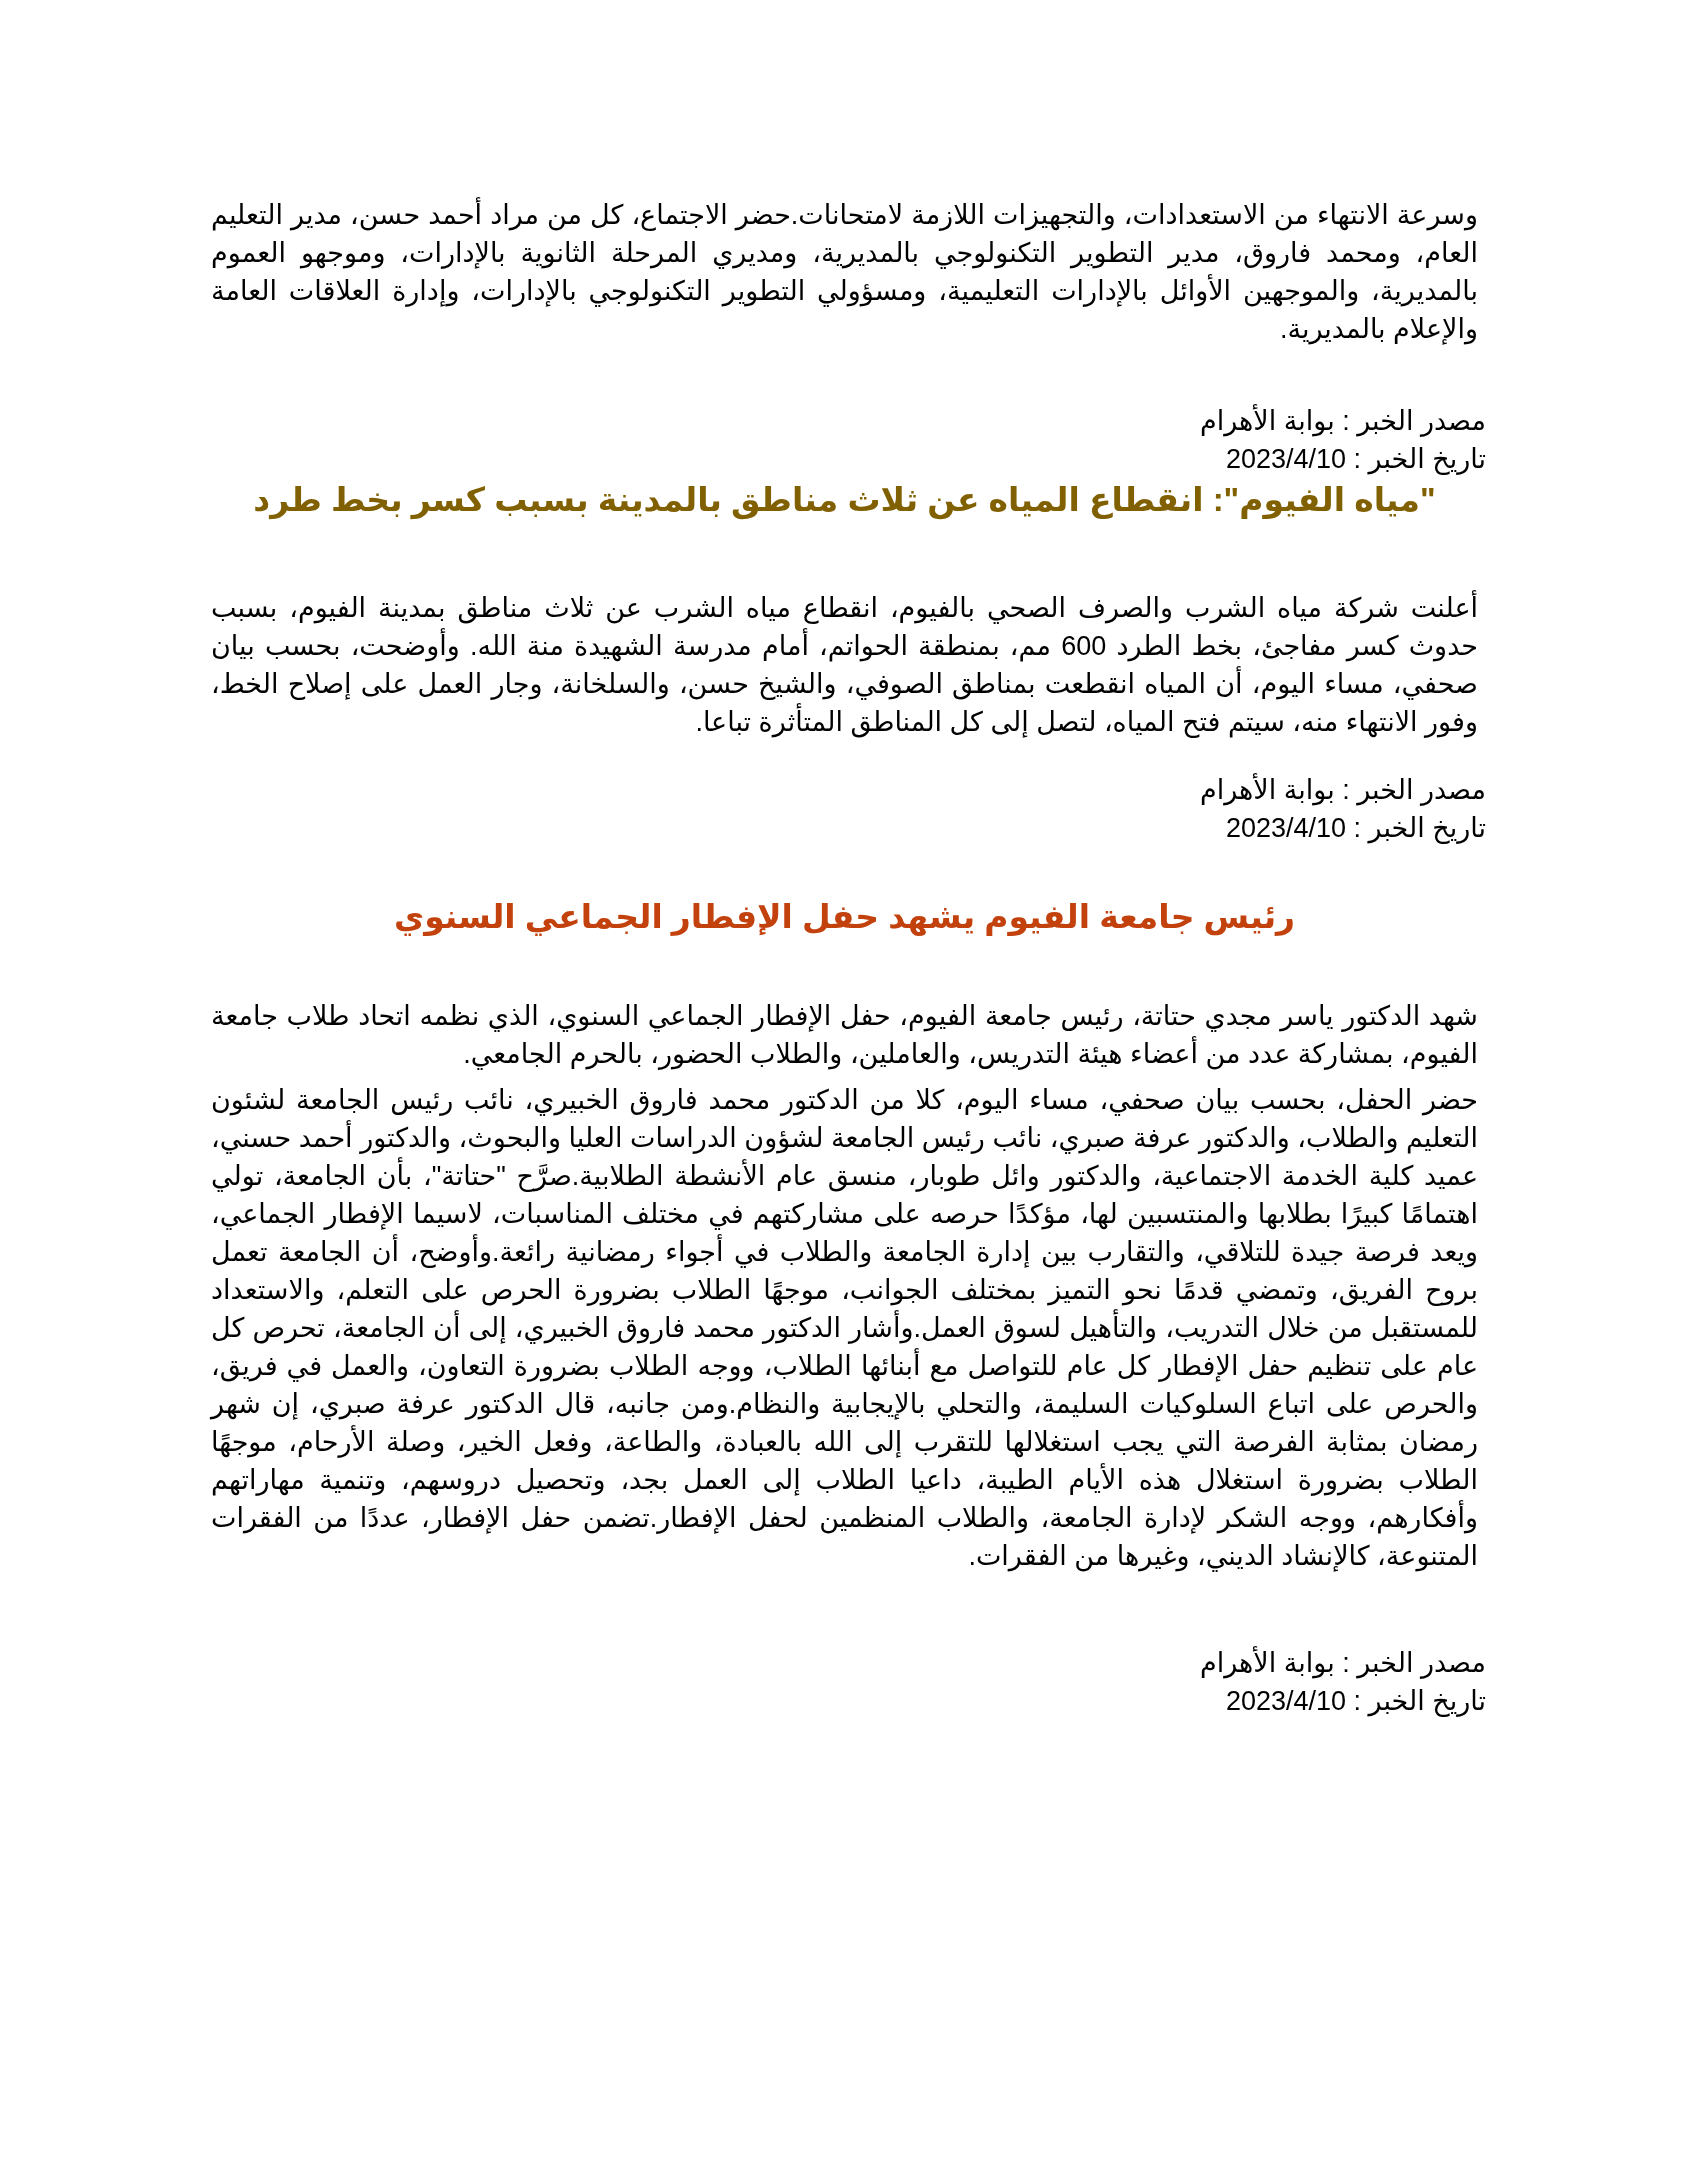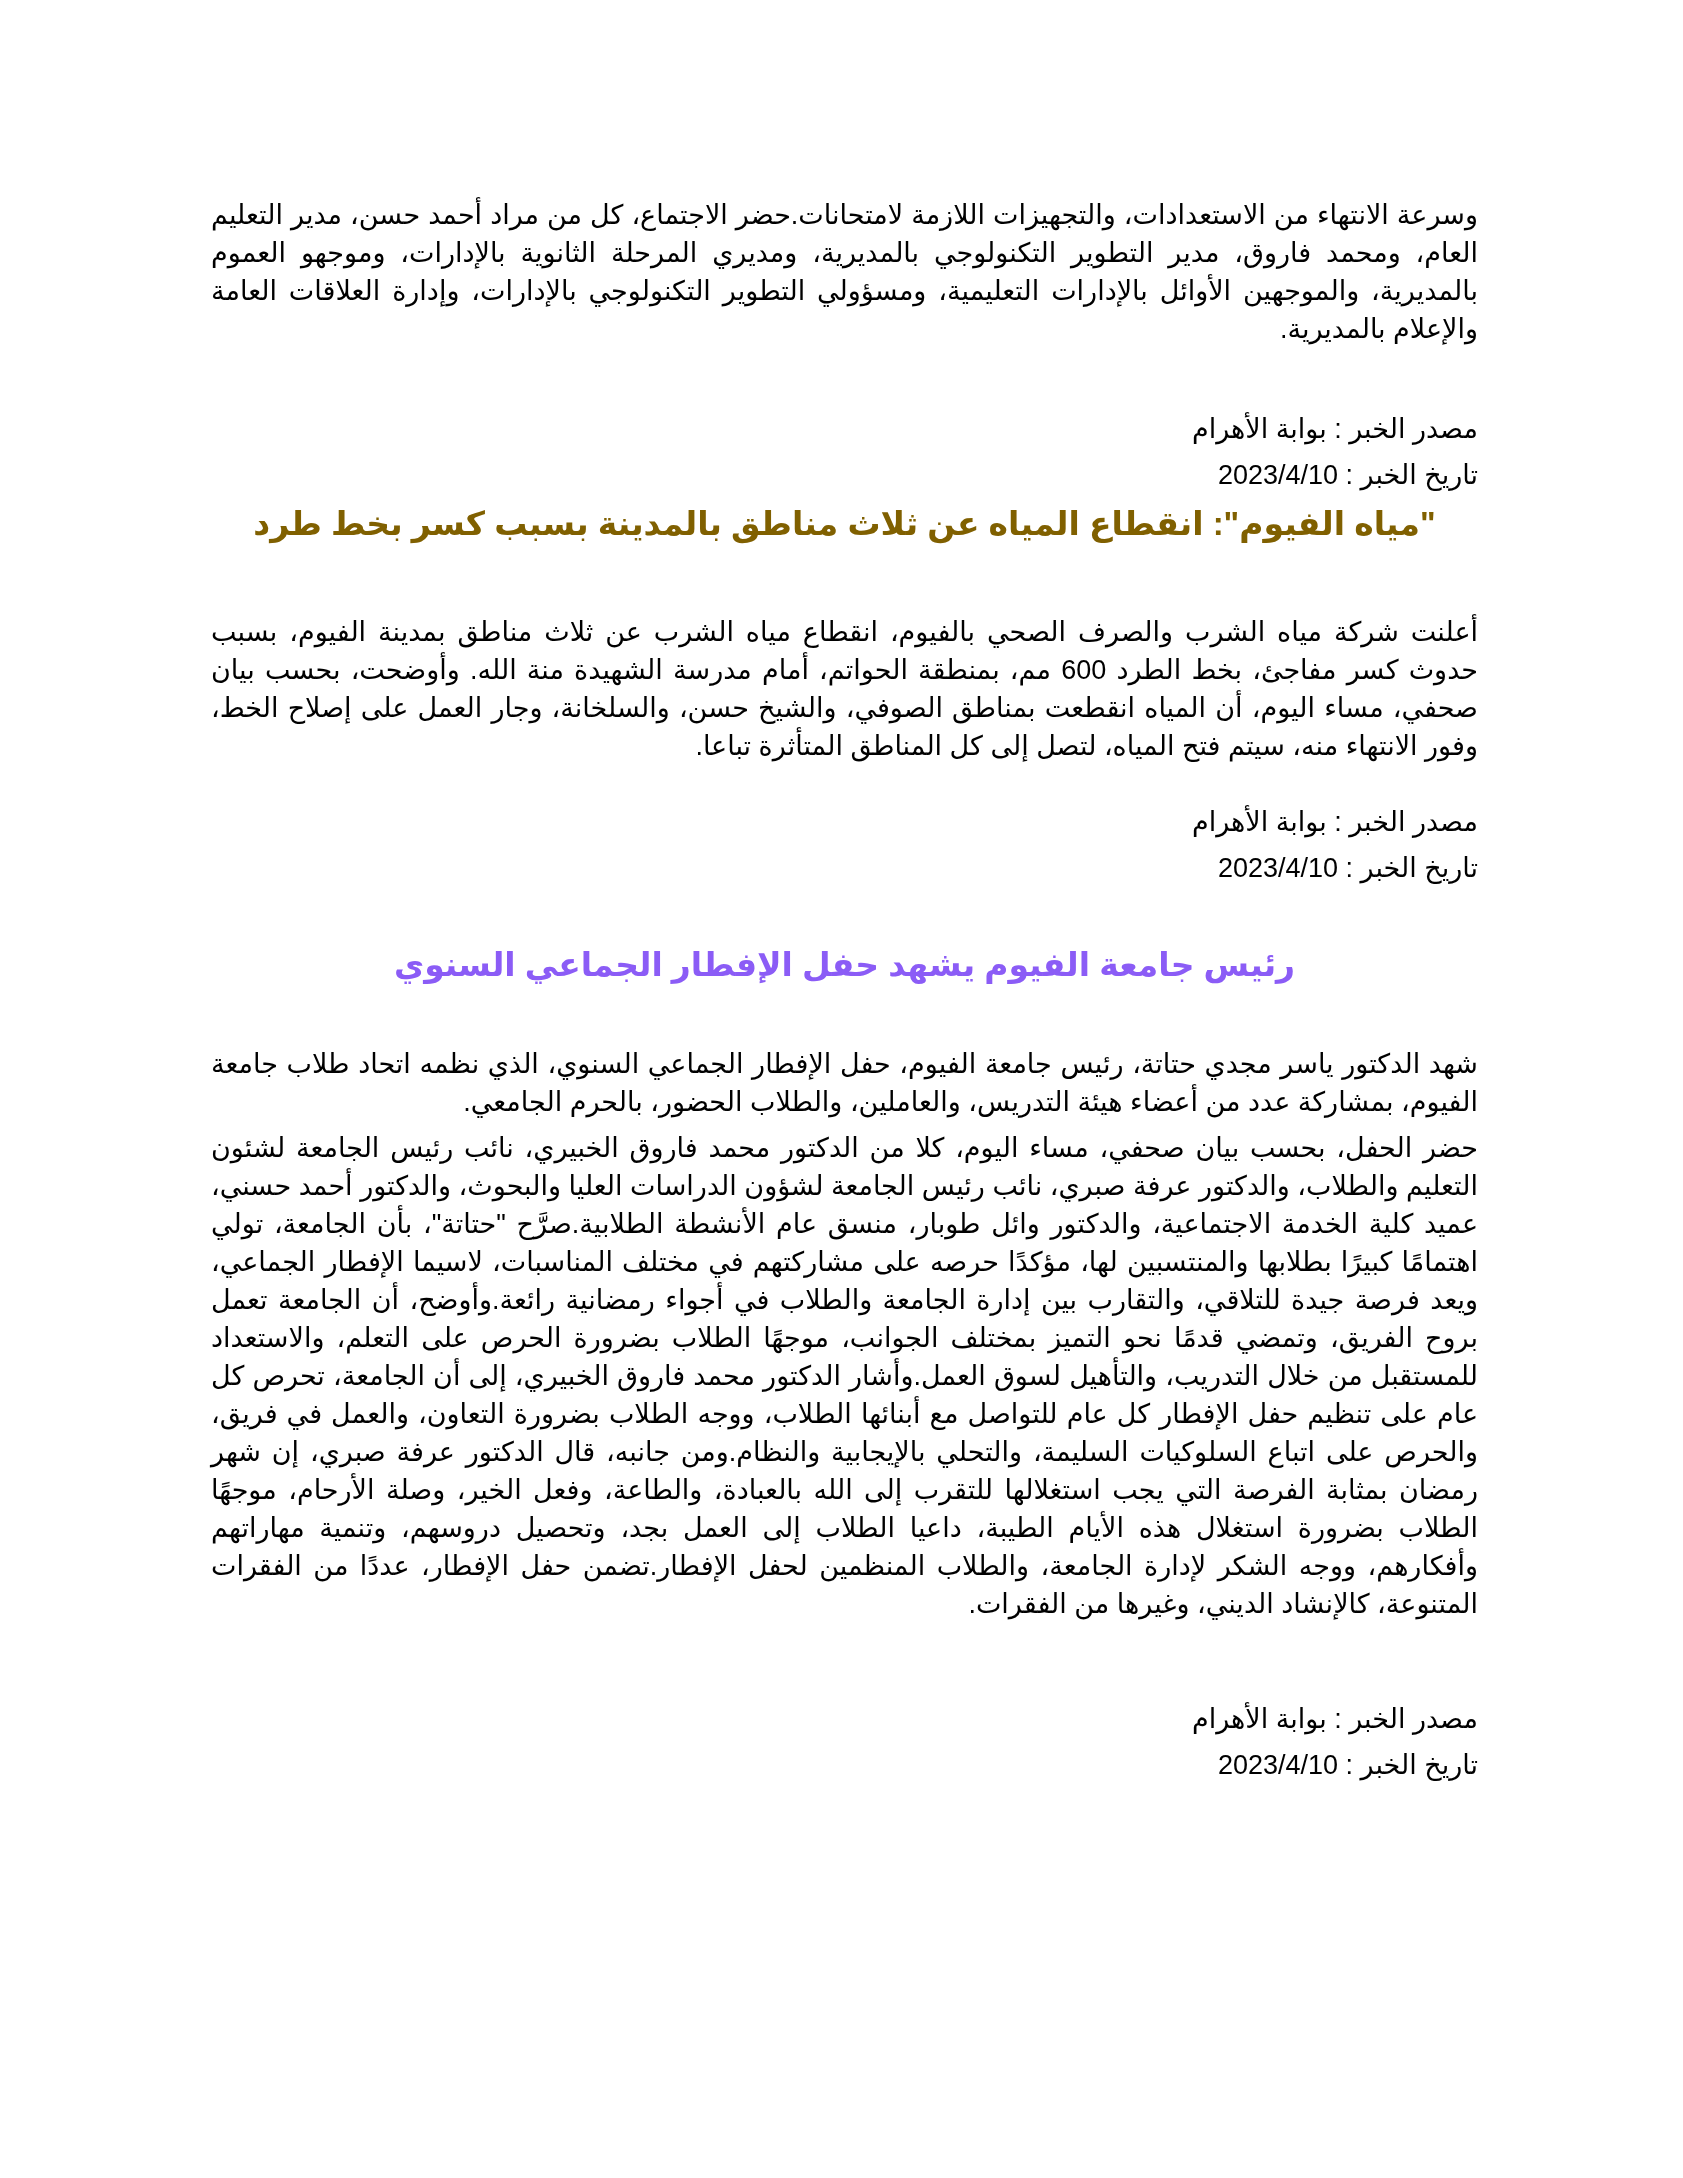--- a/index.html
+++ b/index.html
@@ -25,21 +25,21 @@
     .para {
       font-size: 27px;
       line-height: 38px;
       text-align: justify;
       text-align-last: right;
       margin: 8px;
     }
     .meta {
       font-size: 27px;
       line-height: 38px;
-      margin: 8px;
+      margin: 0;
     }
     .headline {
       font-size: 33px;
       line-height: 44px;
       font-weight: bold;
       color: #806000;
       text-align: center;
       margin: 0;
     }
     .gap-para-meta { height: 46px; }
@@ -66,21 +66,21 @@
     <div class="gap-head-para"></div>
     <p class="para">أعلنت شركة مياه الشرب والصرف الصحي بالفيوم، انقطاع مياه الشرب عن ثلاث مناطق بمدينة الفيوم، بسبب حدوث كسر مفاجئ، بخط الطرد 600 مم، بمنطقة الحواتم، أمام مدرسة الشهيدة منة الله. وأوضحت، بحسب بيان صحفي، مساء اليوم، أن المياه انقطعت بمناطق الصوفي، والشيخ حسن، والسلخانة، وجار العمل على إصلاح الخط، وفور الانتهاء منه، سيتم فتح المياه، لتصل إلى كل المناطق المتأثرة تباعا.</p>
     <div class="gap-para-meta2"></div>
     <p class="meta">مصدر الخبر : بوابة الأهرام</p>
     <p class="meta">تاريخ الخبر : 2023/4/10</p>
   </section>
 
   <div class="gap-meta-head2"></div>
 
   <section>
-    <h2 class="headline" style="color: #8b5cf6;">رئيس جامعة الفيوم يشهد حفل الإفطار الجماعي السنوي</h2>
+    <h2 class="headline" style="color: #c2410c;">رئيس جامعة الفيوم يشهد حفل الإفطار الجماعي السنوي</h2>
     <div class="gap-head-para2"></div>
     <p class="para">شهد الدكتور ياسر مجدي حتاتة، رئيس جامعة الفيوم، حفل الإفطار الجماعي السنوي، الذي نظمه اتحاد طلاب جامعة الفيوم، بمشاركة عدد من أعضاء هيئة التدريس، والعاملين، والطلاب الحضور، بالحرم الجامعي.</p>
     <p class="para">حضر الحفل، بحسب بيان صحفي، مساء اليوم، كلا من الدكتور محمد فاروق الخبيري، نائب رئيس الجامعة لشئون التعليم والطلاب، والدكتور عرفة صبري، نائب رئيس الجامعة لشؤون الدراسات العليا والبحوث، والدكتور أحمد حسني، عميد كلية الخدمة الاجتماعية، والدكتور وائل طوبار، منسق عام الأنشطة الطلابية.صرَّح "حتاتة"، بأن الجامعة، تولي اهتمامًا كبيرًا بطلابها والمنتسبين لها، مؤكدًا حرصه على مشاركتهم في مختلف المناسبات، لاسيما الإفطار الجماعي، ويعد فرصة جيدة للتلاقي، والتقارب بين إدارة الجامعة والطلاب في أجواء رمضانية رائعة.وأوضح، أن الجامعة تعمل بروح الفريق، وتمضي قدمًا نحو التميز بمختلف الجوانب، موجهًا الطلاب بضرورة الحرص على التعلم، والاستعداد للمستقبل من خلال التدريب، والتأهيل لسوق العمل.وأشار الدكتور محمد فاروق الخبيري، إلى أن الجامعة، تحرص كل عام على تنظيم حفل الإفطار كل عام للتواصل مع أبنائها الطلاب، ووجه الطلاب بضرورة التعاون، والعمل في فريق، والحرص على اتباع السلوكيات السليمة، والتحلي بالإيجابية والنظام.ومن جانبه، قال الدكتور عرفة صبري، إن شهر رمضان بمثابة الفرصة التي يجب استغلالها للتقرب إلى الله بالعبادة، والطاعة، وفعل الخير، وصلة الأرحام، موجهًا الطلاب بضرورة استغلال هذه الأيام الطيبة، داعيا الطلاب إلى العمل بجد، وتحصيل دروسهم، وتنمية مهاراتهم وأفكارهم، ووجه الشكر لإدارة الجامعة، والطلاب المنظمين لحفل الإفطار.تضمن حفل الإفطار، عددًا من الفقرات المتنوعة، كالإنشاد الديني، وغيرها من الفقرات.</p>
     <div class="gap-para-meta3"></div>
     <p class="meta">مصدر الخبر : بوابة الأهرام</p>
     <p class="meta">تاريخ الخبر : 2023/4/10</p>
   </section>
 
 </div>
 

